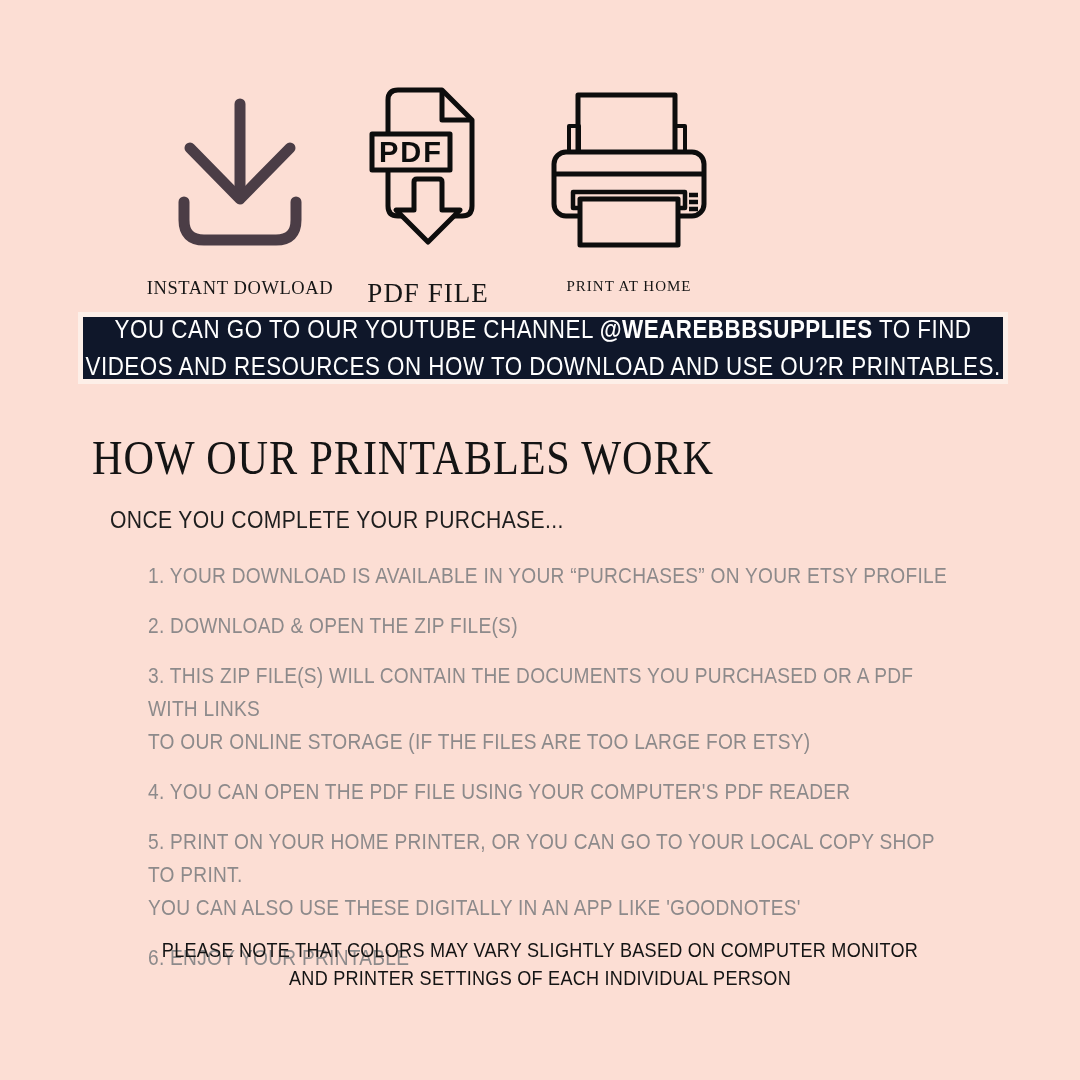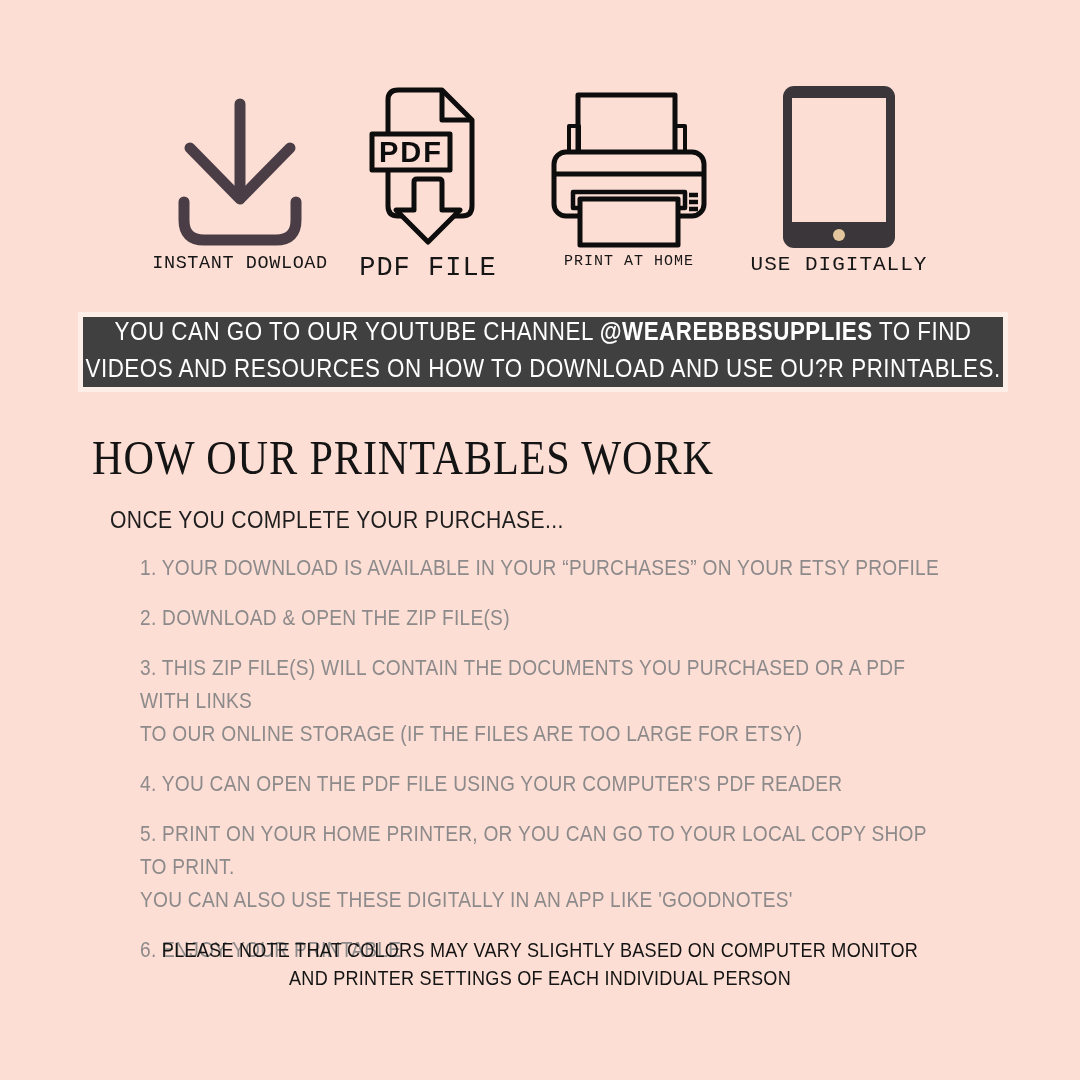--- a/index.html
+++ b/index.html
@@ -12,33 +12,33 @@
   .canvas { position:absolute; inset:0; }
 
   
   .feature { position:absolute; top:85px; width:220px; text-align:center; }
   .feature:nth-of-type(1){ left:130px; }
   .feature:nth-of-type(2){ left:318px; }
   .feature:nth-of-type(3){ left:519px; }
   .feature:nth-of-type(4){ left:729px; }
   .icon-box { height:163px; display:flex; align-items:flex-end; justify-content:center; }
   .feature-label {
-    font-family:Liberation Mono, monospace;
-    color:#161616; margin-top:5px; letter-spacing:1px; white-space:nowrap;
+    font-family:Liberation Serif, serif;
+    color:#161616; margin-top:30px; letter-spacing:1px; white-space:nowrap;
   }
   .feature:nth-of-type(1) .feature-label { font-size:18.5px; letter-spacing:0.6px; }
   .feature:nth-of-type(2) .feature-label { font-size:27px; }
   .feature:nth-of-type(3) .feature-label { font-size:15px; }
   .feature:nth-of-type(4) .feature-label { font-size:21px; }
 
   
   .banner {
-    position:absolute; left:78px; top:312px; width:930px; height:80px;
-    background:#404040; border:5px solid #fdefe8; box-sizing:border-box;
-    display:flex; align-items:flex-end; justify-content:center;
+    position:absolute; left:78px; top:312px; width:930px; height:72px;
+    background:#0f172a; border:5px solid #fdefe8; box-sizing:border-box;
+    display:flex; align-items:center; justify-content:center;
   }
   .banner p {
     margin:0; text-align:center; color:#ffffff;
     font-size:26px; line-height:37px; letter-spacing:0.6px;
     transform:scaleX(0.86); white-space:nowrap;
   }
   .banner b { font-weight:bold; }
 
   
   .heading {
@@ -47,21 +47,21 @@
     font-size:48px; color:#141414; letter-spacing:1px;
     transform:scaleX(0.88); transform-origin:0 0; white-space:nowrap;
   }
   .subheading {
     position:absolute; left:110px; top:506px;
     font-size:24px; color:#1e1e1e; letter-spacing:0.4px;
     transform:scaleX(0.88); transform-origin:0 0; white-space:nowrap;
   }
 
   
-  .steps { position:absolute; left:140px; top:551px; margin:0; padding:0; list-style:none; width:920px; }
+  .steps { position:absolute; left:140px; top:551px; margin:8px; padding:0; list-style:none; width:920px; }
   .step {
     color:#8d8a8b; font-size:22px; line-height:33px;
     margin:0 0 17px 0; letter-spacing:0.3px;
     white-space:pre-line;
     transform:scaleX(0.87); transform-origin:0 0;
   }
 
   
   .footer-note {
     position:absolute; left:0; top:936px; width:1080px;
@@ -112,30 +112,20 @@
         <rect x="22" y="100" width="112" height="16" fill="#fcded4" stroke-width="4.5"></rect>
         <rect x="29" y="107" width="98" height="46" fill="#fcded4"></rect>
         <line x1="138" y1="103" x2="147" y2="103" stroke-width="4.5"></line>
         <line x1="138" y1="110" x2="147" y2="110" stroke-width="4.5"></line>
         <line x1="138" y1="117" x2="147" y2="117" stroke-width="4.5"></line>
       </svg>
     </div>
     <div class="feature-label">PRINT AT HOME</div>
   </div>
 
-  <div class="feature">
-    <div class="icon-box">
-      <svg width="112" height="162" viewBox="0 0 112 162">
-        <rect x="0" y="0" width="112" height="162" rx="11" fill="#3a363a"></rect>
-        <rect x="9" y="12" width="94" height="124" fill="#fcded4"></rect>
-        <circle cx="56" cy="149" r="6" fill="#e5c79e"></circle>
-      </svg>
-    </div>
-    <div class="feature-label">USE DIGITALLY</div>
-  </div>
 
   <div class="banner">
     <p><span>YOU CAN GO TO OUR YOUTUBE CHANNEL </span><b>@WEAREBBBSUPPLIES</b><span> TO FIND</span><br><span>VIDEOS AND RESOURCES ON HOW TO DOWNLOAD AND USE OU?R PRINTABLES.</span></p>
   </div>
 
   <h1 class="heading">HOW OUR PRINTABLES WORK</h1>
 
   <div class="subheading">ONCE YOU COMPLETE YOUR PURCHASE...</div>
 
   <ol class="steps">

